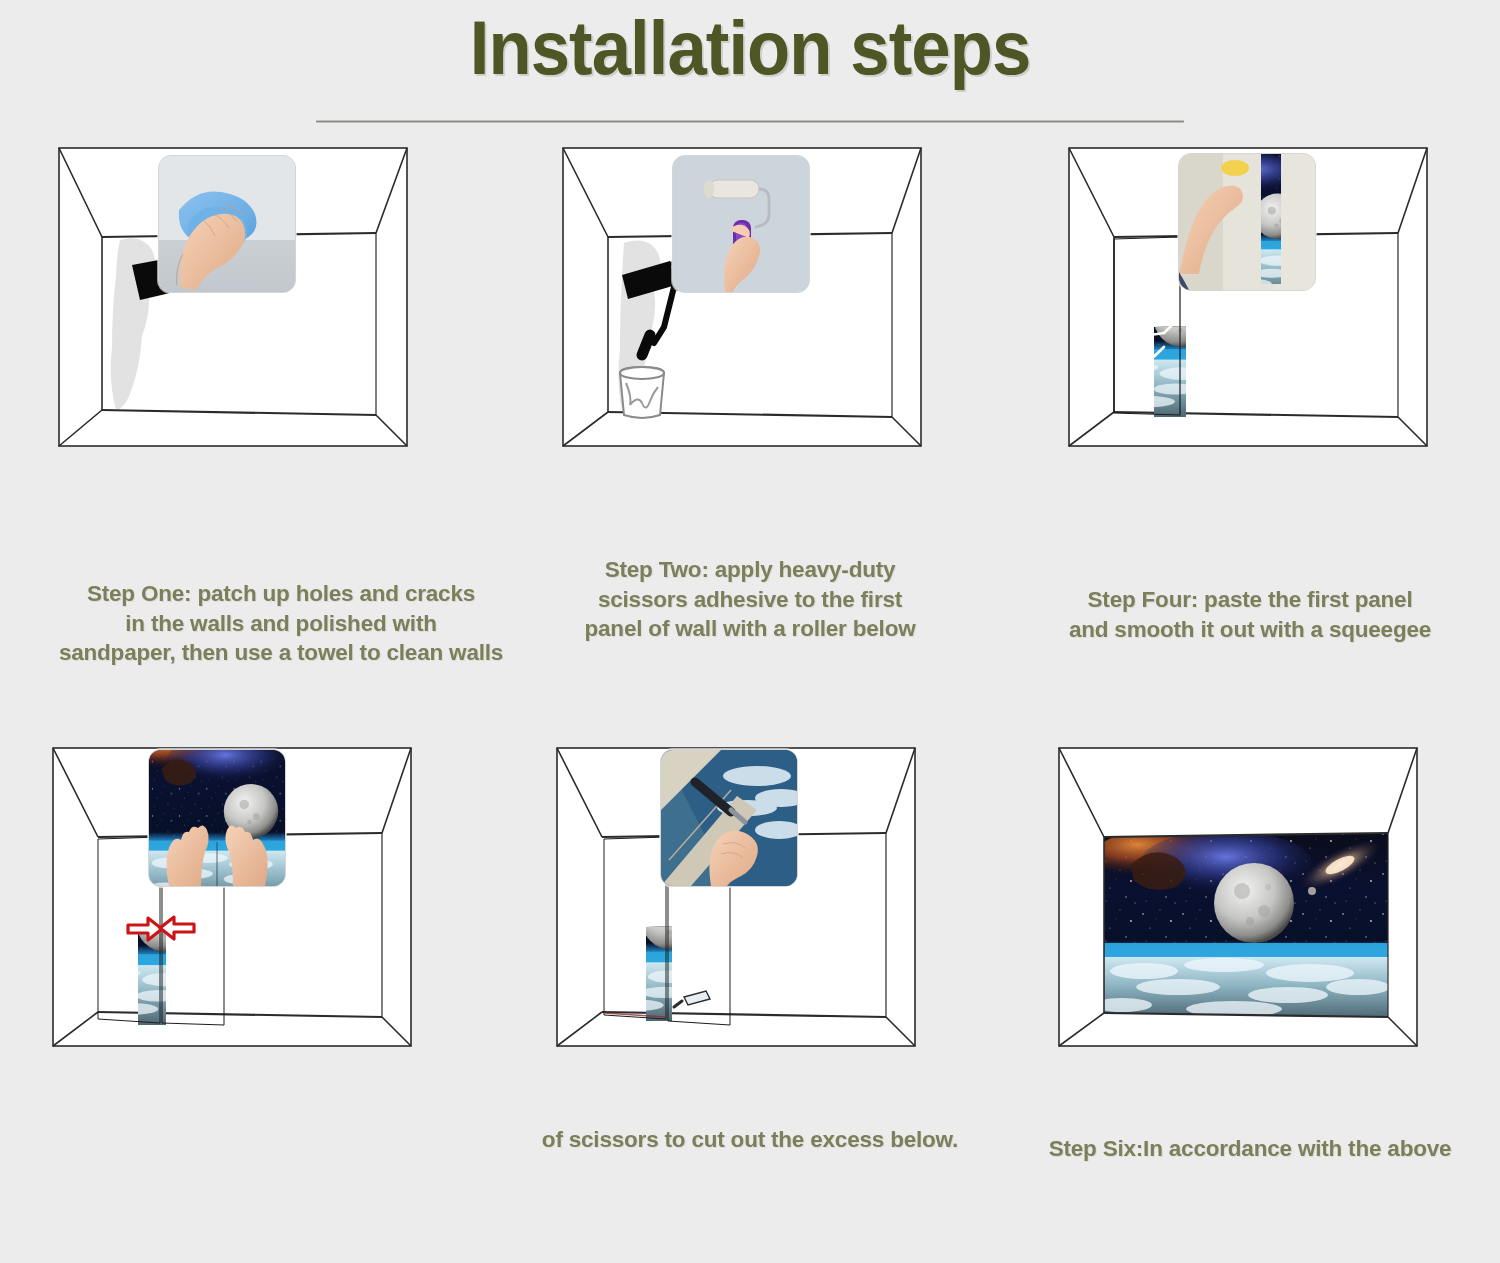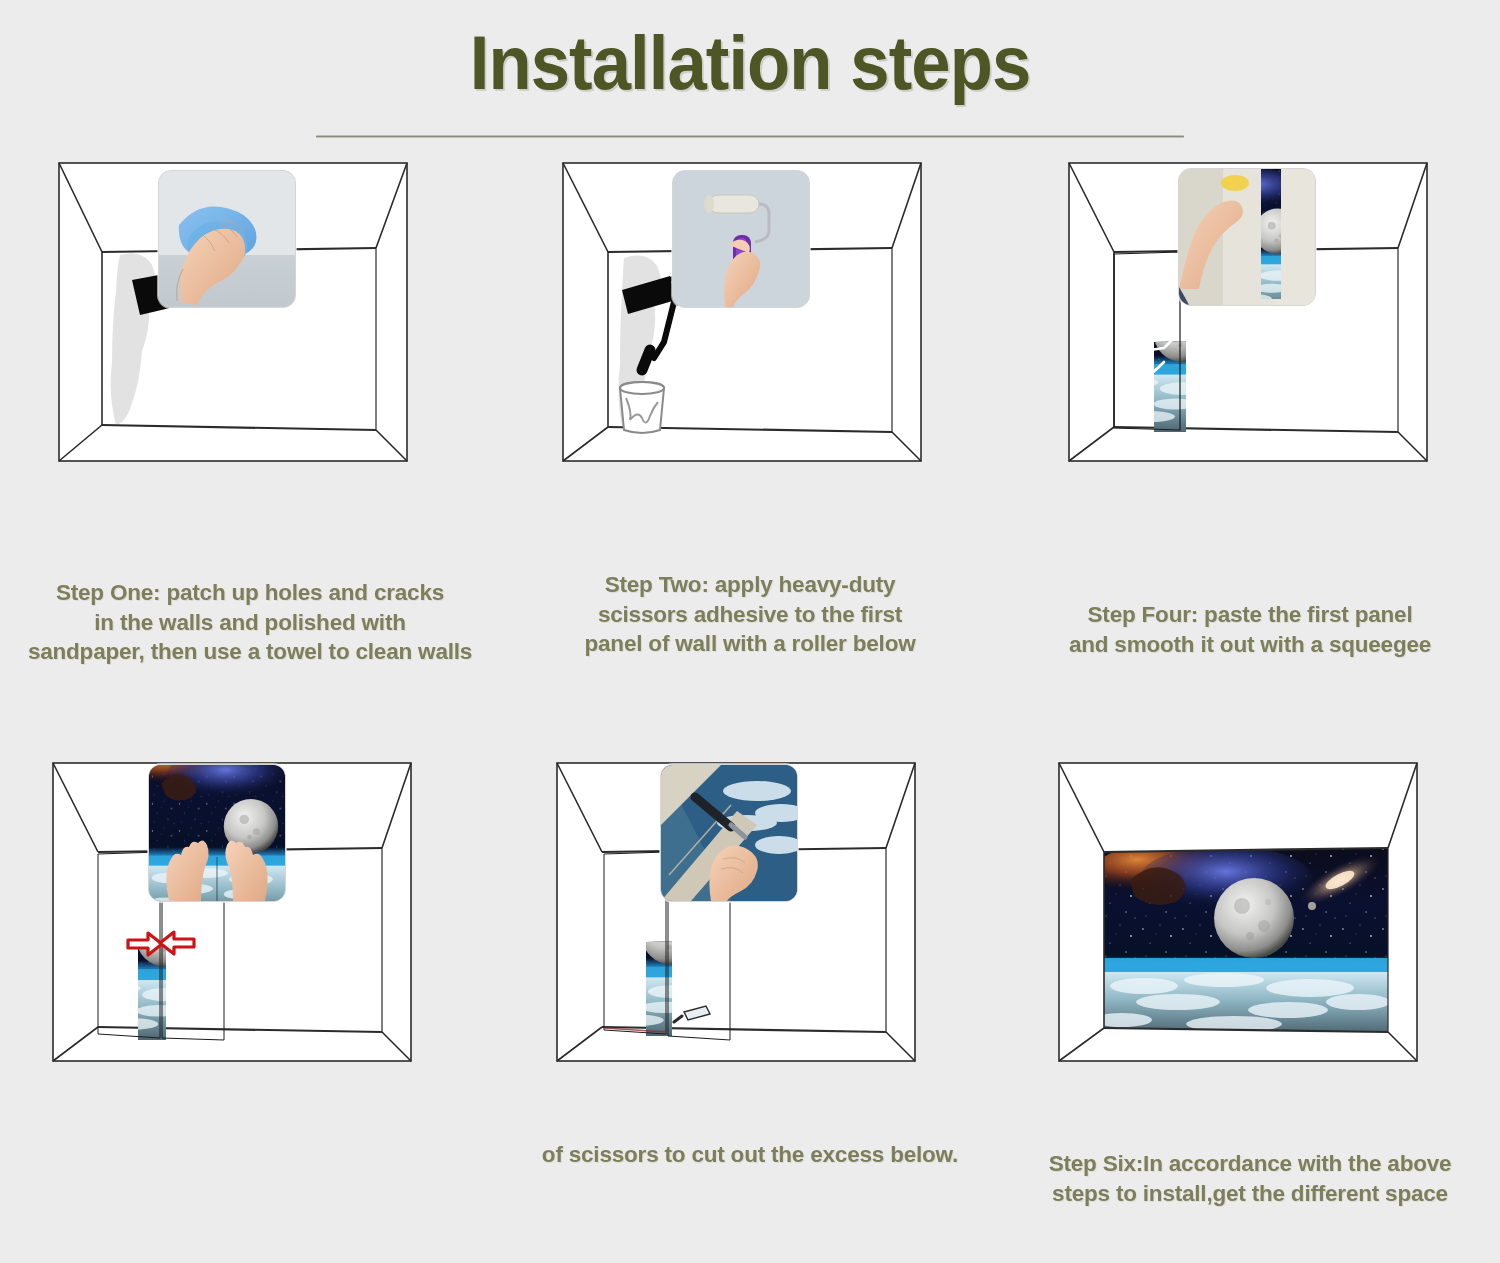--- a/index.html
+++ b/index.html
@@ -11,21 +11,21 @@
     width: 1500px;
     height: 1263px;
     font-family: "Liberation Sans", sans-serif;
     overflow: hidden;
     position: relative;
   }
 
   
   .header {
     width: 100%;
-    padding-top: 20px;
+    padding-top: 5px;
     text-align: center;
   }
   .page-title {
     font-family: "Liberation Sans", sans-serif;
     font-size: 76px;
     font-weight: bold;
     color: #4f5626;
     letter-spacing: -1px;
     line-height: 1.12;
     transform: scaleX(0.93);
@@ -88,21 +88,21 @@
     font-weight: bold;
     line-height: 1.32;
     letter-spacing: -0.2px;
     text-shadow: 1px 1px 0 rgba(205,205,200,0.55);
   }
   .caption .line { display: block; white-space: nowrap; }
 
   
   .cell1 .room-wrap { margin-left: 58px; }
   .cell1 .inset { left: 158px; top: 8px; }
-  .cell1 .caption { top: 416px; }
+  .cell1 .caption { top: 432px; margin-left: 31px; }
 
   .cell2 .room-wrap { margin-left: 62px; }
   .cell2 .inset { left: 172px; top: 8px; }
   .cell2 .caption { top: 408px; }
 
   .cell3 .room-wrap { margin-left: 68px; }
   .cell3 .inset { left: 178px; top: 6px; }
   .cell3 .caption { top: 438px; }
 
   .cell4 .room-wrap { margin-left: 52px; margin-top: 40px; }
@@ -490,17 +490,16 @@
         <path d="M1 1 L46 90 M359 1 L330 86" fill="none" stroke="#2b2b2b" stroke-width="1.6"></path>
         <path d="M46 90 L330 86" fill="none" stroke="#2b2b2b" stroke-width="2.2"></path>
         <path d="M46 90 L46 266" fill="none" stroke="#2b2b2b" stroke-width="1.6"></path>
         <path d="M330 86 L330 270" fill="none" stroke="#2b2b2b" stroke-width="1.2"></path>
         <path d="M1 299 L46 266 M359 299 L330 270" fill="none" stroke="#2b2b2b" stroke-width="1.6"></path>
         <path d="M46 266 L330 270" fill="none" stroke="#2b2b2b" stroke-width="2.2"></path>
       </svg>
     </div>
     <div class="caption">
       <span class="line">Step Six:In accordance with the above</span>
-      <span class="line">steps to install,get the different space</span>
     </div>
   </div>
 
 </div>
 
 </body></html>

